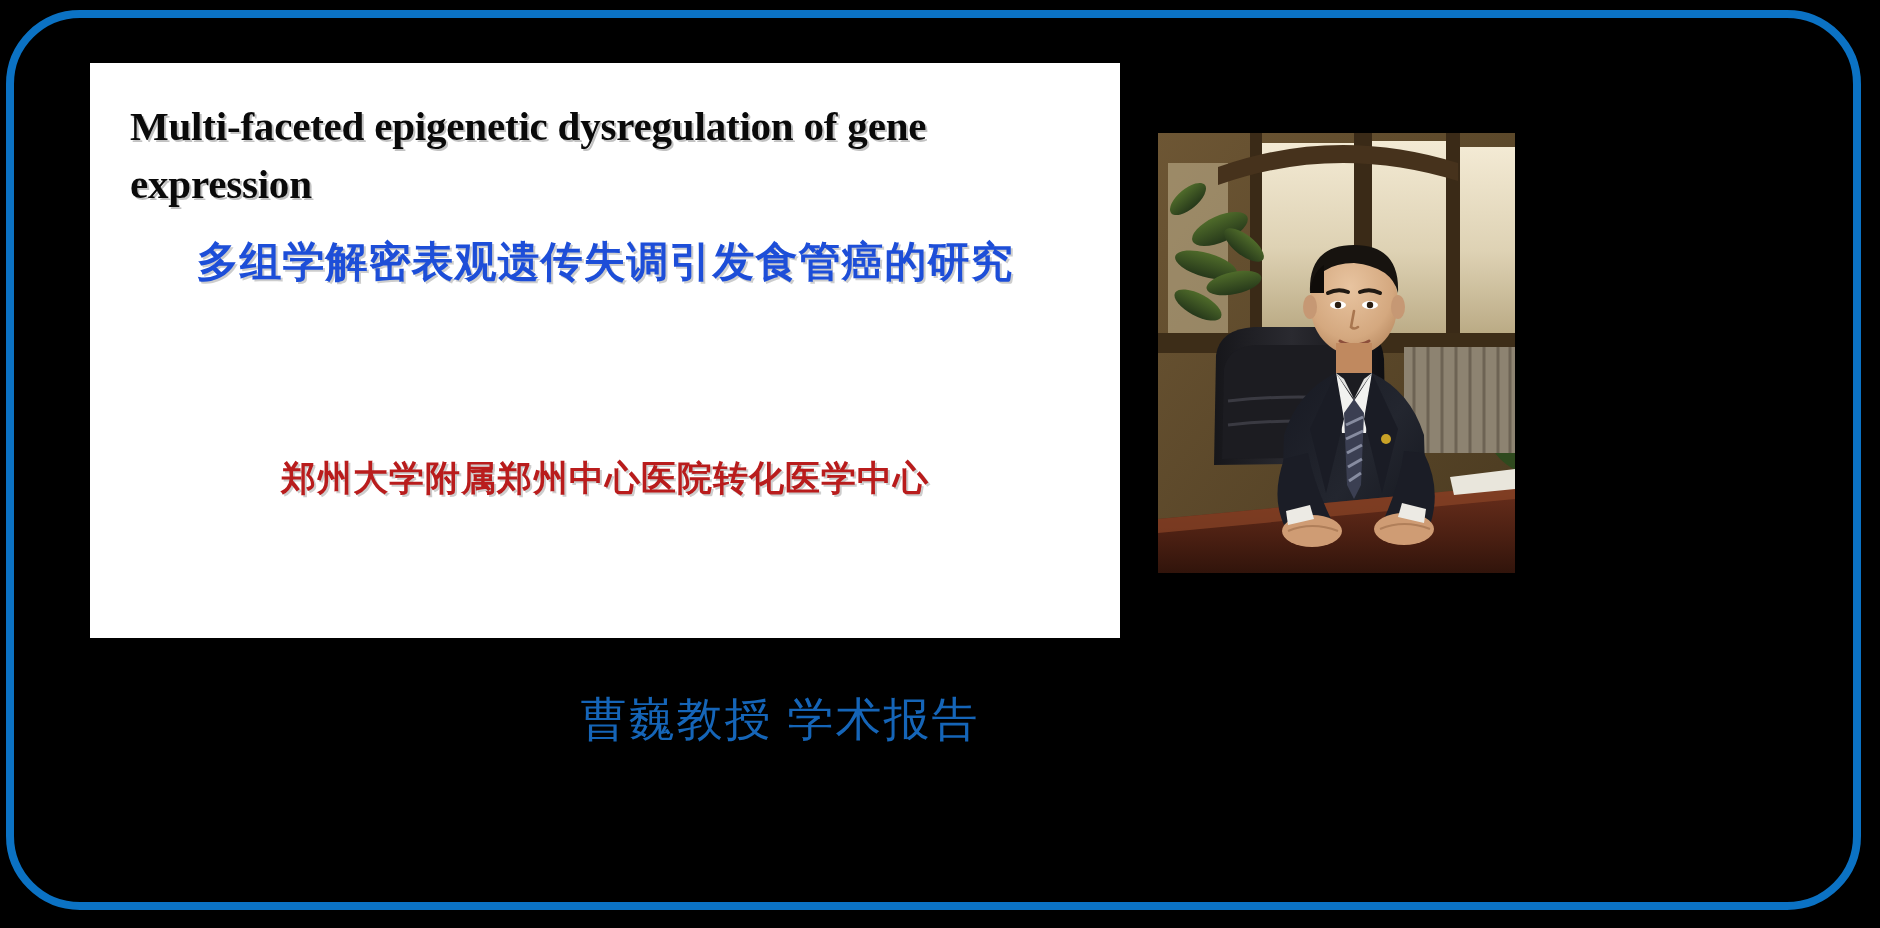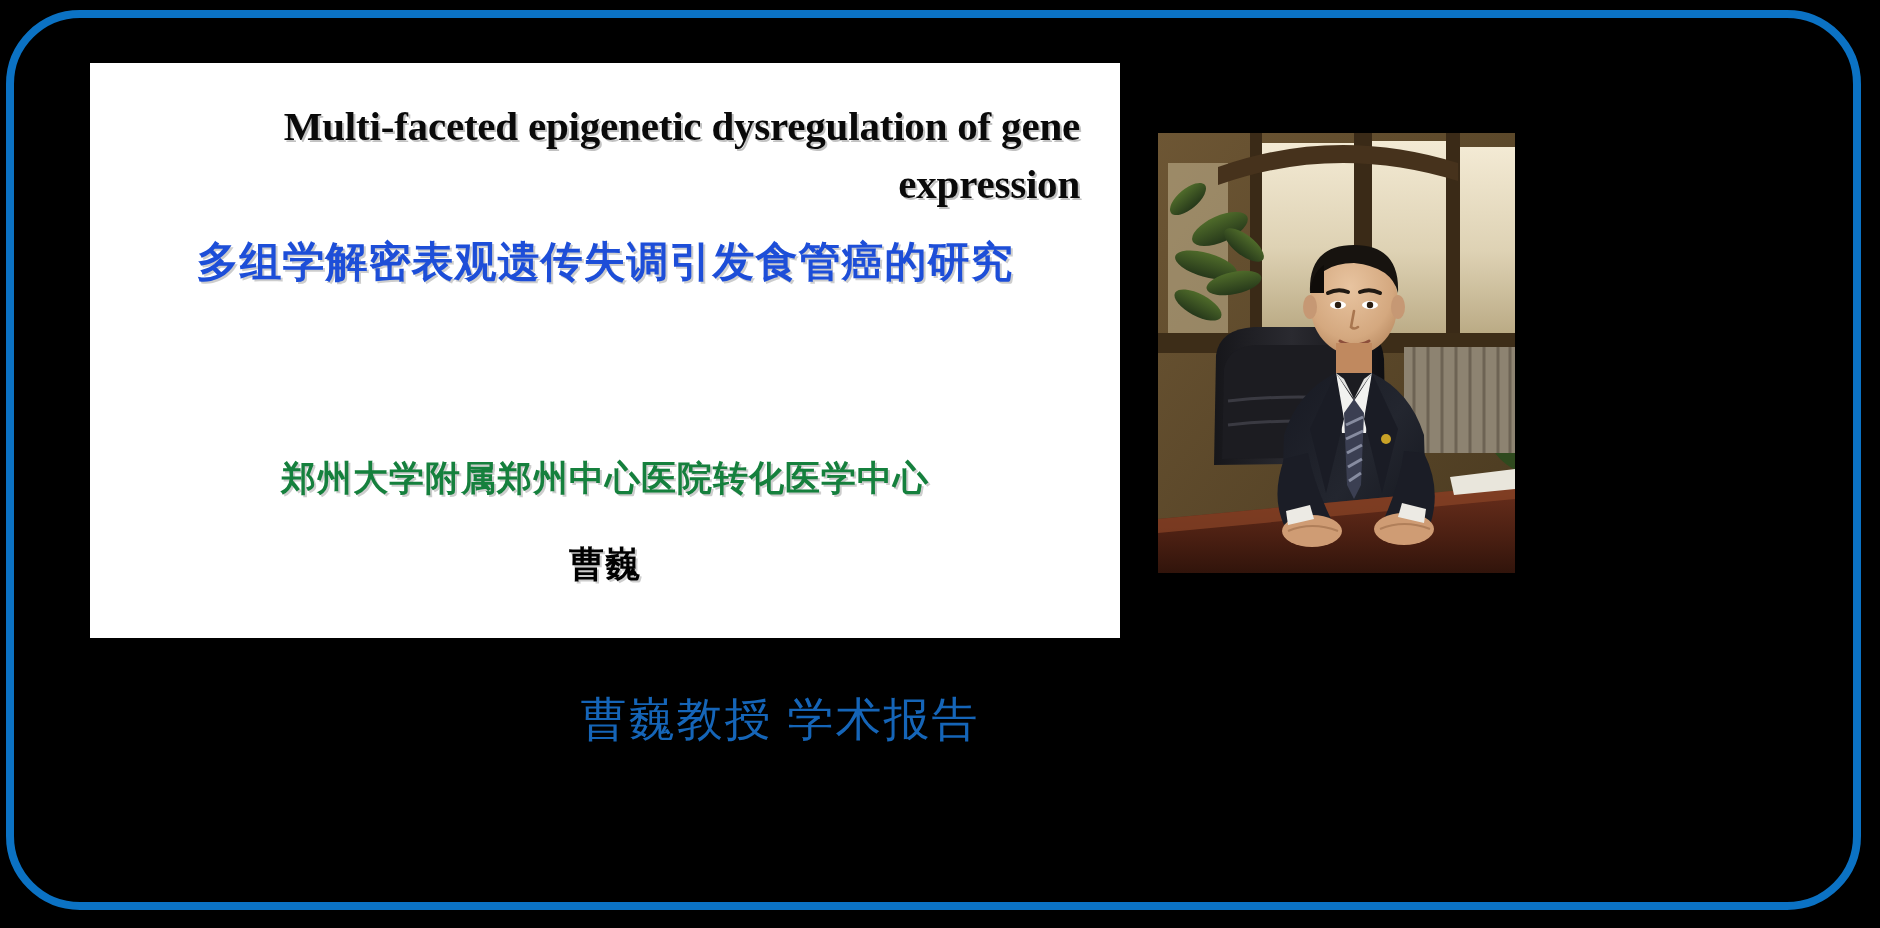--- a/index.html
+++ b/index.html
@@ -43,21 +43,21 @@
     height: 575px;
     background: #ffffff;
     overflow: hidden;
   }
 
   .slide-title-en {
     position: absolute;
     left: 40px;
     top: 34px;
     width: 950px;
-    text-align: right;
+    text-align: left;
     font-family: "Liberation Serif", "DejaVu Serif", serif;
     font-weight: bold;
     font-size: 41px;
     line-height: 1.42;
     color: #0a0a0a;
     letter-spacing: -0.2px;
     text-shadow: 2px 2px 0 rgba(120,120,120,0.45);
   }
 
   .slide-title-cn {
@@ -77,21 +77,21 @@
 
   .slide-affiliation {
     position: absolute;
     left: 40px;
     top: 392px;
     width: 950px;
     text-align: center;
     font-family: "DejaVu Sans", "Liberation Sans", sans-serif;
     font-weight: bold;
     font-size: 35px;
-    color: #15803d;
+    color: #b91c1c;
     letter-spacing: 1px;
     text-shadow: 2px 2px 0 rgba(130,130,130,0.4);
   }
 
   .slide-presenter {
     position: absolute;
     left: 40px;
     top: 478px;
     width: 950px;
     text-align: center;
@@ -139,21 +139,20 @@
   <div id="slide">
 
     <div class="slide-title-en">
       <div>Multi-faceted epigenetic dysregulation of gene expression</div>
     </div>
 
     <div class="slide-title-cn">多组学解密表观遗传失调引发食管癌的研究</div>
 
     <div class="slide-affiliation">郑州大学附属郑州中心医院转化医学中心</div>
 
-    <div class="slide-presenter">曹巍</div>
 
   </div>
 
   <div id="portrait">
     <svg width="357" height="440" viewBox="0 0 357 440" xmlns="http://www.w3.org/2000/svg">
       <defs>
         <linearGradient id="winGrad" x1="0" y1="0" x2="0" y2="1">
           <stop offset="0%" stop-color="#f3ead4"></stop>
           <stop offset="55%" stop-color="#ded2b4"></stop>
           <stop offset="100%" stop-color="#b9a983"></stop>

